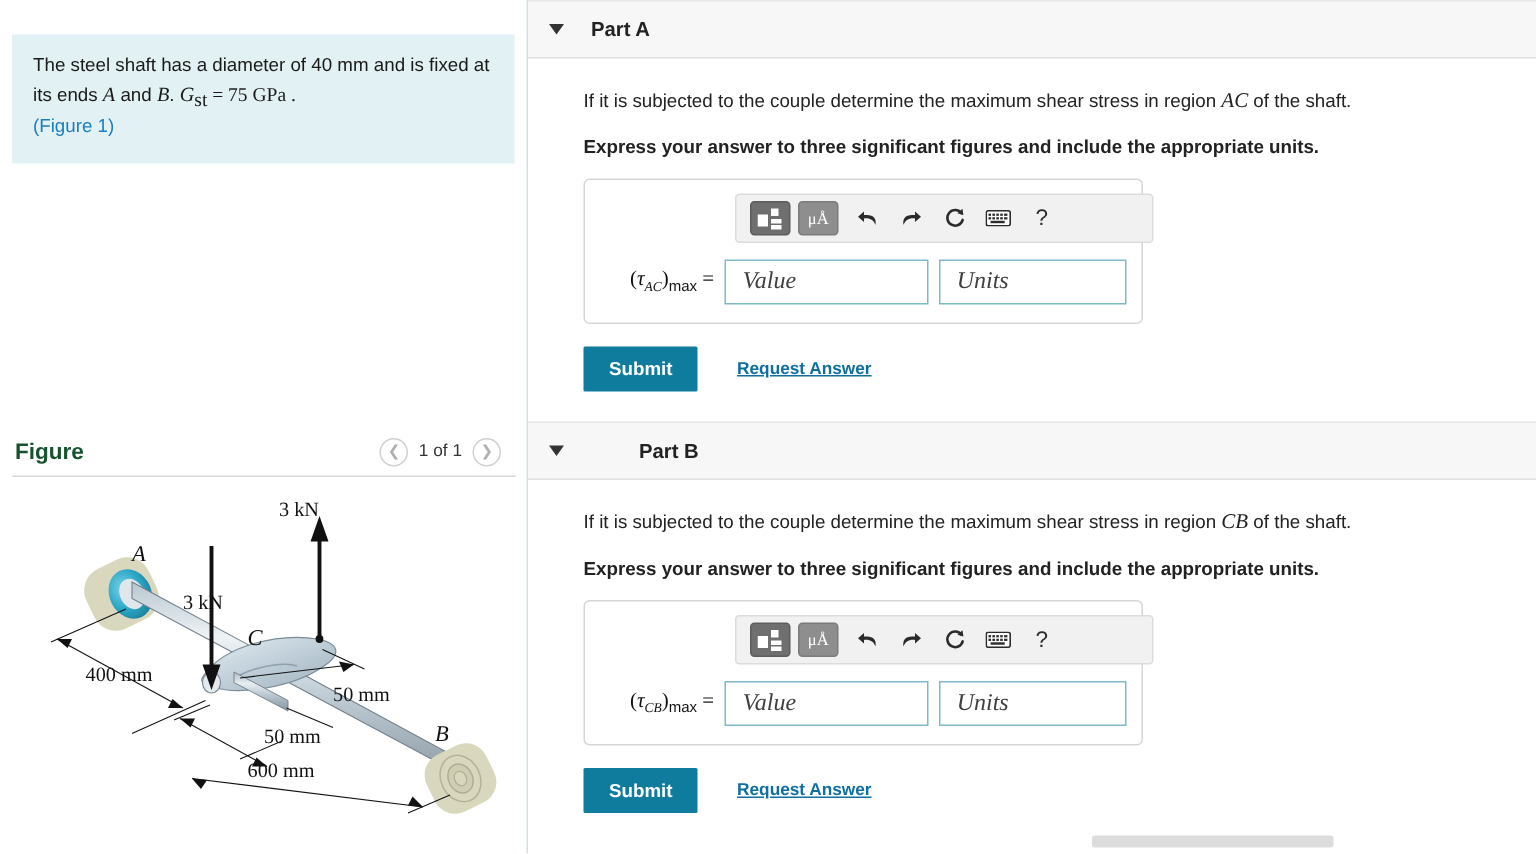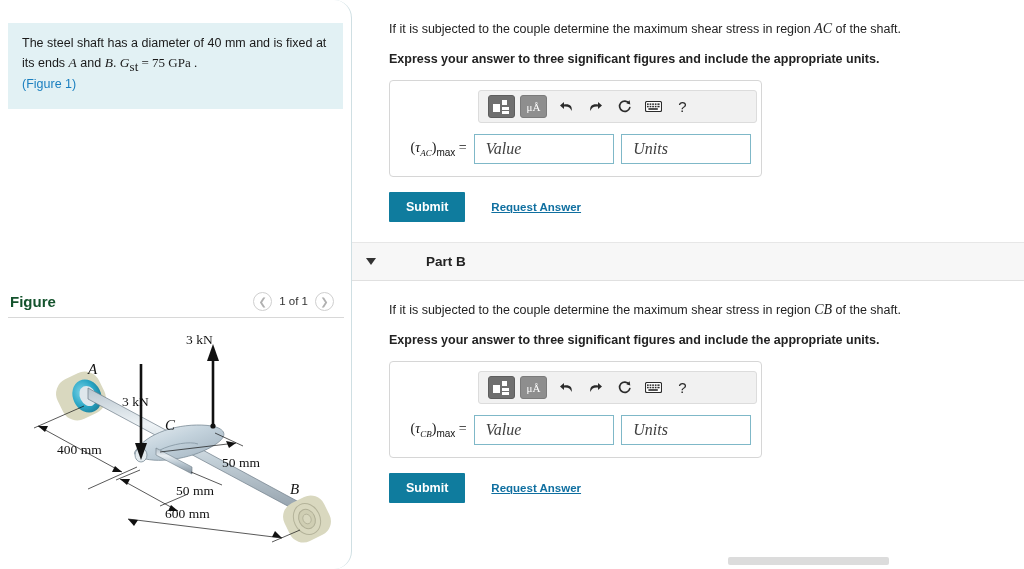--- a/index.html
+++ b/index.html
@@ -9,21 +9,20 @@
     font-family: "Liberation Sans", sans-serif;
     overflow: hidden;
   }
   .page { position: relative; width: 1024px; height: 569px; display: flex; }
 
   
   .left-panel {
     width: 352px; height: 569px; position: relative;
     background: #ffffff; border-right: 1px solid #cfdfe3;
     flex: 0 0 352px;
-    border-radius: 18px;
   }
   .statement-box {
     margin: 23px 8px 0 8px;
     background: #e2f1f4;
     padding: 12px 14px 16px 14px;
     font-size: 12.5px; line-height: 1.42; color: #1a1a1a;
   }
   .statement-box .ital { font-family: "Liberation Serif", serif; font-style: italic; font-size: 13.5px; }
   .statement-box .serifup { font-family: "Liberation Serif", serif; font-size: 13px; }
   .sub { font-size: 8.5px; vertical-align: sub; font-style: normal; }
@@ -65,21 +64,21 @@
   .part-label { font-size: 13.5px; font-weight: bold; color: #222; }
 
   .part-body { padding: 18px 0 0 37px; }
   .prompt { font-size: 12.5px; color: #222; line-height: 1.5; }
   .prompt .mathit { font-family: "Liberation Serif", serif; font-style: italic; font-size: 14px; }
   .express { font-size: 12.5px; font-weight: bold; color: #222; margin-top: 13px; }
 
   .answer-box {
     margin-top: 14px; width: 373px;
     border: 1px solid #d6d6d6; border-radius: 4px;
-    background: #fff; padding: 9px 10px 12px 10px;
+    background: #fff; padding: 9px 10px 12px 22px;
   }
   .toolbar {
     background: #f1f1f1; border: 1px solid #dcdcdc; border-radius: 3px;
     height: 33px; display: flex; align-items: center;
     padding: 0 9px; margin-left: 78px; gap: 0px; width: 279px;
   }
   .tb-btn {
     width: 27px; height: 23px; border-radius: 3px;
     display: flex; align-items: center; justify-content: center;
     margin-right: 5px;
@@ -244,20 +243,24 @@
           <text x="222" y="145" font-size="13.5">50 mm</text>
           <text x="176" y="173" font-size="13.5">50 mm</text>
           <text x="165" y="196" font-size="13.5">600 mm</text>
         </g>
       </svg>
     </div>
   </div>
 
   <div class="right-panel">
 
+    <div class="part-header">
+      <div class="tri"></div>
+      <div class="part-label">Part A</div>
+    </div>
 
     <div class="part-body">
       <div class="prompt">
         <span>If it is subjected to the couple determine the maximum shear stress in region </span><span class="mathit">AC</span><span> of the shaft.</span>
       </div>
       <div class="express">Express your answer to three significant figures and include the appropriate units.</div>
 
       <div class="answer-box">
         <div class="toolbar">
           <div class="tb-btn tb-tpl">

